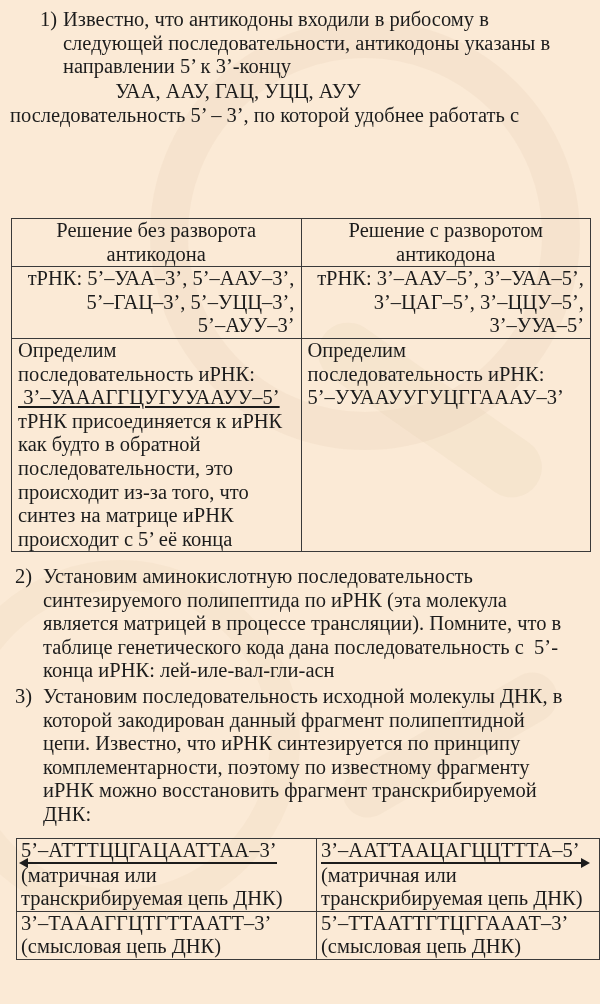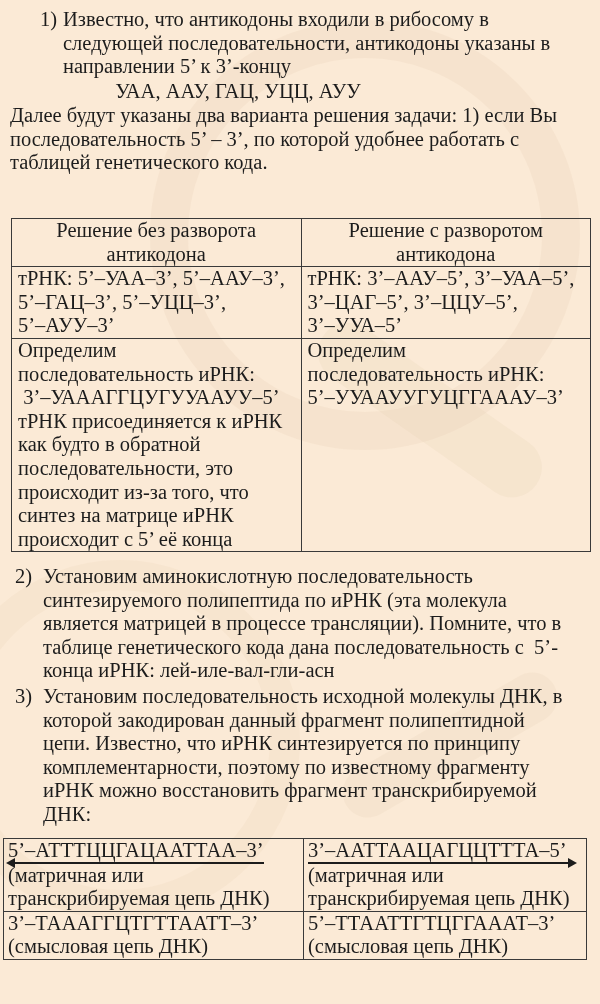--- a/index.html
+++ b/index.html
@@ -22,23 +22,23 @@
   .item { position:absolute; }
   .item .num { position:absolute; left:0; top:0; }
   .item .txt { position:absolute; top:0; }
   .center-line { position:absolute; left:0; width:476px; text-align:center; }
   .para { position:absolute; left:10px; width:585px; }
   table { position:absolute; border-collapse:collapse; }
   td { border:1.3px solid #3a3a3a; vertical-align:top; padding:0 6px; }
   .t1 { left:11px; top:218px; width:580px; }
   .t1 td { width:50%; }
   .t1 .hdr td { text-align:center; height:47px; }
-  .t1 .r2 td { text-align:left; height:69px; }
+  .t1 .r2 td { text-align:right; height:69px; }
   .t1 .r3 td { height:212px; }
-  .t2 { left:3px; top:838px; width:584px; }
+  .t2 { left:16px; top:838px; width:584px; }
   .t2 td { padding:0 4px; }
   .t2 .c1 { width:291px; }
   .arrowed { display:inline-block; position:relative; padding-bottom:1px; }
   .arrowed .line { position:absolute; left:0; right:0; bottom:0; height:1.3px; background:#1c1c1c; }
   .arrowed .head-left { position:absolute; left:-2px; bottom:-4px; width:0; height:0;
         border-top:5px solid transparent; border-bottom:5px solid transparent; border-right:9px solid #1c1c1c; }
   .arrowed .head-right { position:absolute; right:-10px; bottom:-4px; width:0; height:0;
         border-top:5px solid transparent; border-bottom:5px solid transparent; border-left:9px solid #1c1c1c; }
   .arrowed.right .line { right:-6px; }
   .italic { font-style:italic; }
@@ -55,23 +55,21 @@
   <span class="num">1)</span>
   <div class="txt" style="left:23px; width:540px;">
     <div>Известно, что антикодоны входили в рибосому в</div>
     <div>следующей последовательности, антикодоны указаны в</div>
     <div>направлении 5’ к 3’-концу</div>
   </div>
 </div>
 <div class="center-line" style="top:80px;">УАА, ААУ, ГАЦ, УЦЦ, АУУ</div>
 
 <div class="para" style="top:104px;">
-  <div>Далее будут указаны два варианта решения задачи: 1) если Вы</div>
   <div>последовательность 5’ – 3’, по которой удобнее работать с</div>
-  <div>таблицей генетического кода.</div>
 </div>
 
 <table class="t1">
   <tbody>
       <tr class="hdr">
     <td>
       <div>Решение без разворота</div>
       <div>антикодона</div>
     </td>
     <td>
@@ -88,21 +86,21 @@
     <td>
       <div>тРНК: 3’–ААУ–5’, 3’–УАА–5’,</div>
       <div>3’–ЦАГ–5’, 3’–ЦЦУ–5’,</div>
       <div>3’–УУА–5’</div>
     </td>
   </tr>
   <tr class="r3">
     <td>
       <div>Определим</div>
       <div>последовательность иРНК:</div>
-      <div style="white-space:pre;"> 3’–УАААГГЦУГУУААУУ–5’</div>
+      <div style="white-space:pre;text-decoration:underline;"> 3’–УАААГГЦУГУУААУУ–5’</div>
       <div>тРНК присоединяется к иРНК</div>
       <div>как будто в обратной</div>
       <div>последовательности, это</div>
       <div>происходит из-за того, что</div>
       <div>синтез на матрице иРНК</div>
       <div>происходит с 5’ её конца</div>
     </td>
     <td>
       <div>Определим</div>
       <div>последовательность иРНК:</div>

